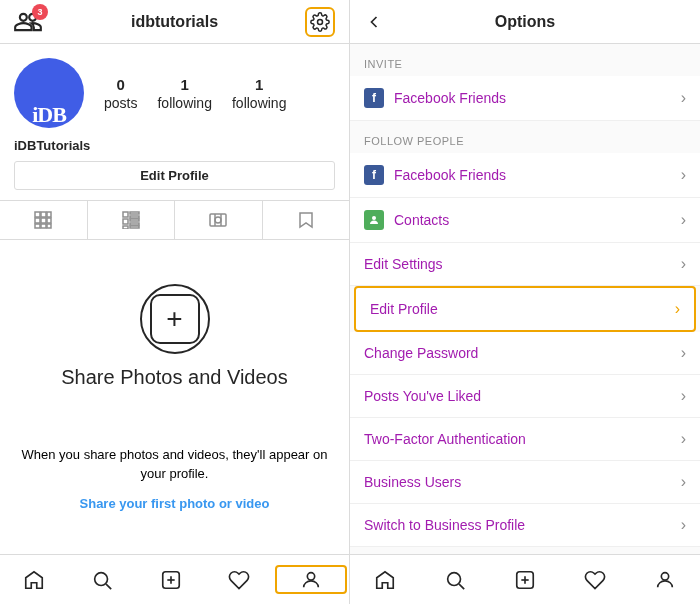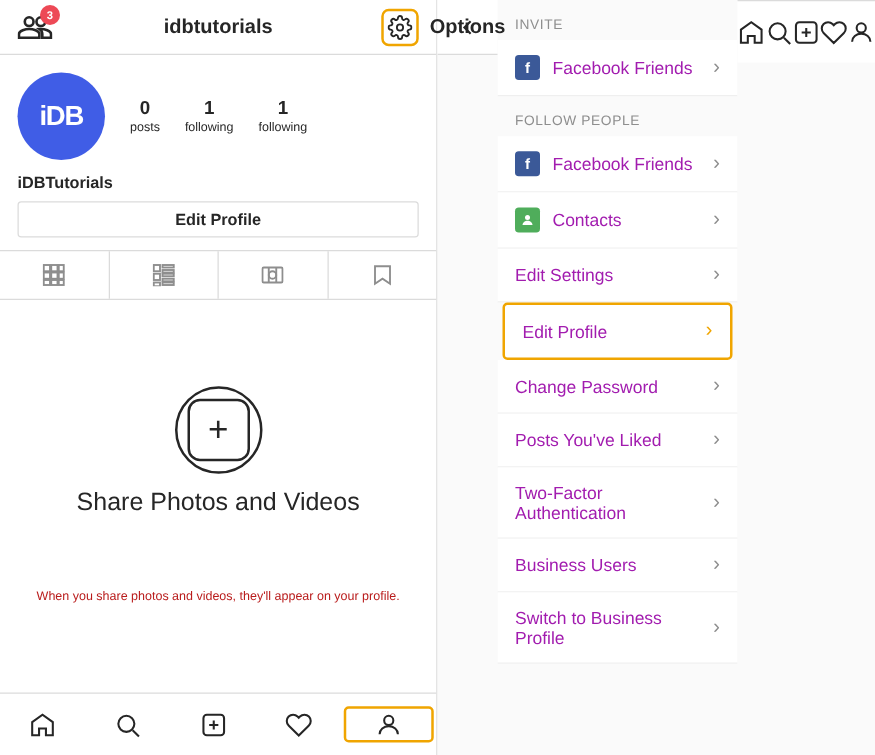--- a/index.html
+++ b/index.html
@@ -90,23 +90,24 @@
       align-items: center;
       gap: 20px;
     }
 
     .avatar-circle {
       width: 70px;
       height: 70px;
       border-radius: 50%;
       background: #405de6;
       display: flex;
-      align-items: center;
+      align-items: flex-end;
       justify-content: center;
       flex-shrink: 0;
+      font-family: Liberation Serif, serif;
     }
 
     .avatar-text {
       color: white;
       font-size: 22px;
       font-weight: 700;
       letter-spacing: -1px;
     }
 
     .profile-stats {
@@ -122,21 +123,21 @@
       gap: 2px;
     }
 
     .stat-number {
       font-size: 15px;
       font-weight: 600;
       color: #262626;
     }
 
     .stat-label {
-      font-size: 10px;
+      font-size: 14px;
       color: #262626;
     }
 
     .profile-name-section {
       padding: 0 14px 10px;
     }
 
     .username-text {
       font-size: 13px;
       font-weight: 600;
@@ -213,22 +214,22 @@
     }
 
     .empty-title {
       font-size: 20px;
       font-weight: 300;
       color: #262626;
       text-align: left;
     }
 
     .empty-desc {
-      font-size: 10px;
-      color: #b91c1c;
+      font-size: 13px;
+      color: #000000;
       text-align: center;
       line-height: 1.5;
       margin-top: 44px;
     }
 
     .empty-link {
       font-size: 13px;
       color: #3897f0;
       font-weight: 600;
       cursor: pointer;
@@ -254,21 +255,21 @@
       border: 2px solid #f0a500;
       border-radius: 4px;
       margin: 2px;
     }
 
     
     .right-panel {
       width: 350px;
       height: 604px;
       display: flex;
-      flex-direction: row;
+      flex-direction: column;
       background: #fafafa;
       justify-content: space-between;
     }
 
     .right-header {
       display: flex;
       align-items: center;
       padding: 10px 14px;
       border-bottom: 1px solid #dbdbdb;
       height: 44px;
@@ -478,20 +479,21 @@
 
   <div class="empty-state">
     <div class="add-circle">
       <div class="add-circle-inner">
         <span class="plus-icon">+</span>
       </div>
     </div>
     <div class="empty-title">Share Photos and Videos</div>
     <div class="empty-desc">When you share photos and videos, they'll appear on
 your profile.</div>
+    <div class="empty-link">Share your first photo or video</div>
   </div>
 
   <div class="bottom-nav">
     <div class="nav-btn">
       <svg width="22" height="22" viewBox="0 0 24 24" fill="none" stroke="#262626" stroke-width="1.8">
         <path d="M3 9.5L12 3l9 6.5V21H15v-6H9v6H3z"></path>
       </svg>
     </div>
     <div class="nav-btn">
       <svg width="22" height="22" viewBox="0 0 24 24" fill="none" stroke="#262626" stroke-width="1.8">

